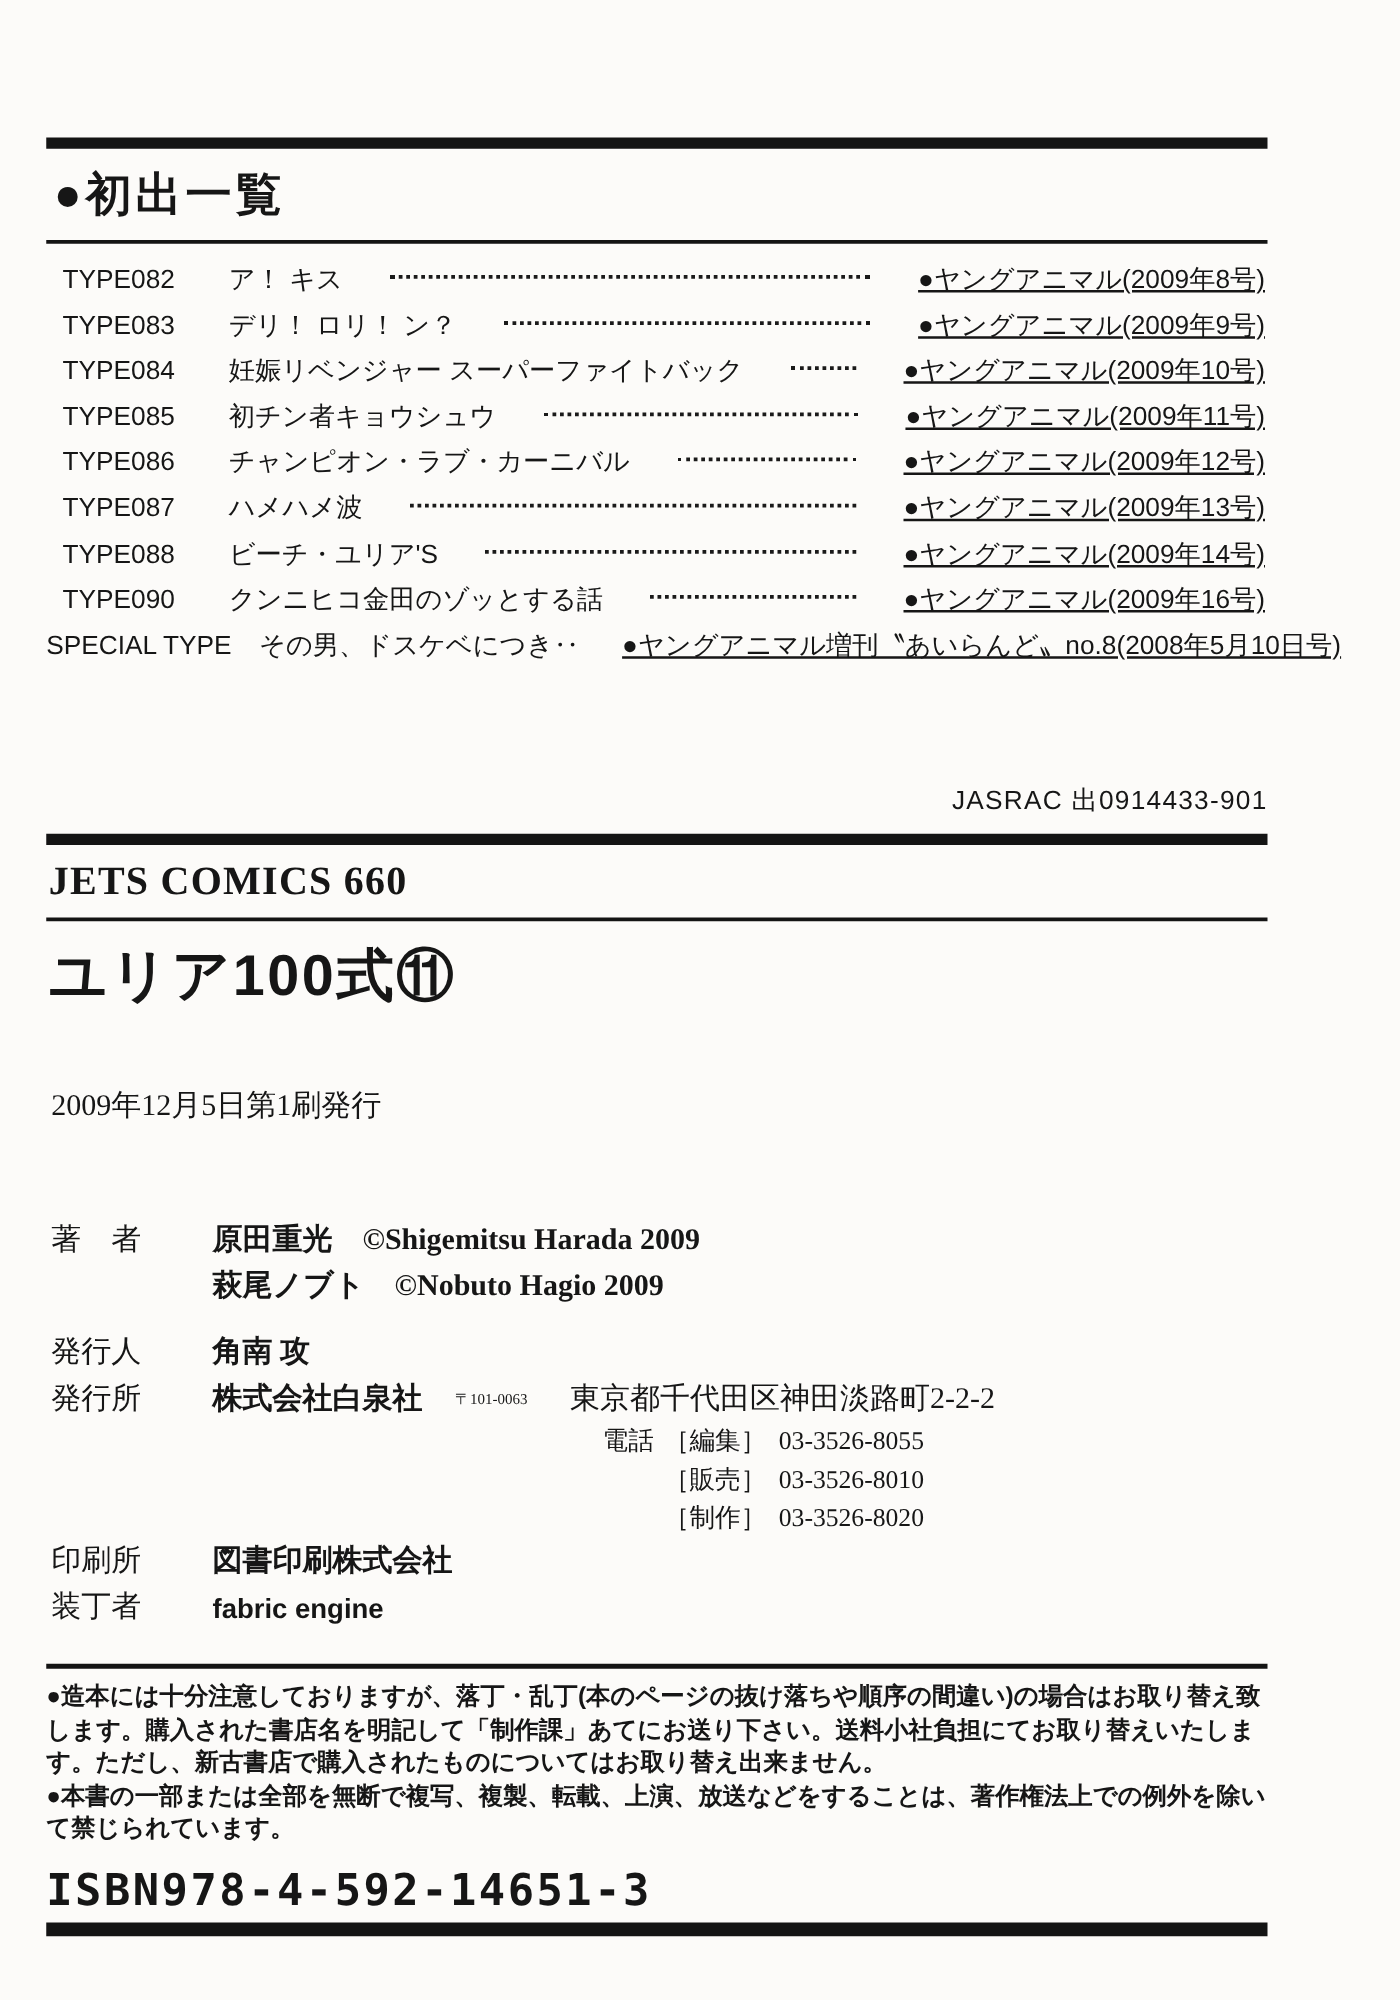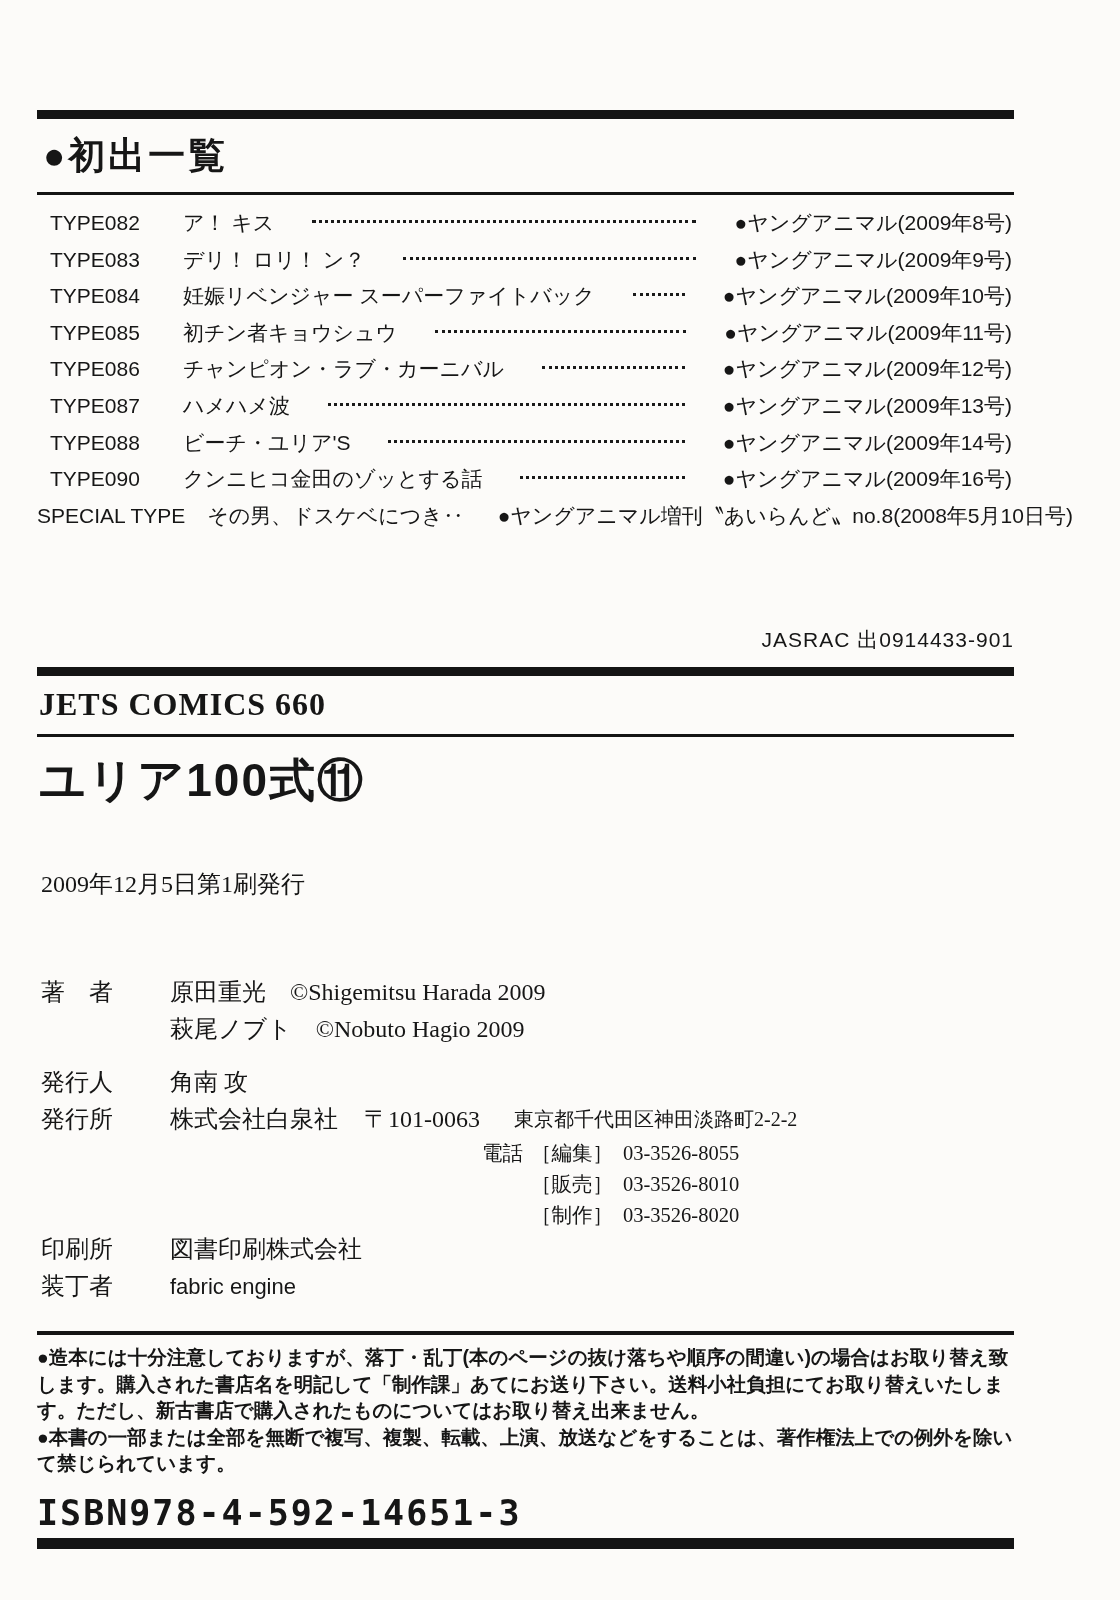--- a/index.html
+++ b/index.html
@@ -25,21 +25,21 @@
     display:flex; align-items:baseline;
     height:36.6px; font-size:21px; white-space:nowrap;gap:34px;
   }
   .pub-type { width:99px; flex-shrink:0; letter-spacing:0; }
   .pub-title { flex-shrink:0; }
   .leader {
     flex:1 1 auto; min-width:10px; margin:0 4px;
     border-bottom:3px dotted #1a1a1a;
     transform:translateY(-7px);
   }
-  .pub-source { flex-shrink:0; }
+  .pub-source { flex-shrink:0;text-decoration:underline; }
   .pub-row.special { justify-content:space-between; margin-left:-13px; }
   .pub-row.special .pub-type { width:auto; margin-right:22px; }
 
   
   .jasrac { text-align:right; font-size:21px; margin-top:88px; letter-spacing:1px; }
 
   
   .imprint-bar { margin-top:13px; height:9px; background:#141414; }
   .series {
     font-family:"Liberation Serif", serif; font-weight:bold;
@@ -51,23 +51,23 @@
   }
   .edition {
     font-family:"Liberation Serif", serif; font-size:24px;
     margin-top:56px; padding-left:4px;
   }
 
   .credits { font-family:"Liberation Serif", serif; font-size:24px; margin-top:74px; padding-left:4px; }
   .credit-row { display:flex; line-height:37px; }
   .credit-label { width:101px; flex-shrink:0; }
   .credit-gap { width:28px; flex-shrink:0; }
-  .credit-value { white-space:nowrap; }
-  .publisher-row .postal { font-size:24px; margin-left:26px; }
-  .publisher-row .address { font-size:20px; margin-left:34px; }
+  .credit-value { white-space:nowrap;font-weight:bold; }
+  .publisher-row .postal { font-size:12px; margin-left:26px; }
+  .publisher-row .address { font-size:24px; margin-left:34px; }
   .row-publisher-person { margin-top:16px; }
   .phone-block { margin-left:441px; font-size:20.5px; }
   .phone-row { display:flex; line-height:31px; }
   .phone-prefix { width:49px; flex-shrink:0; }
   .phone-dept { margin-right:10px; }
   .row-printer { }
   .row-designer { font-family:"Liberation Serif", serif;align-items:flex-end; }
   .designer-value { font-family:"Liberation Sans", sans-serif; font-size:22px; }
 
   

